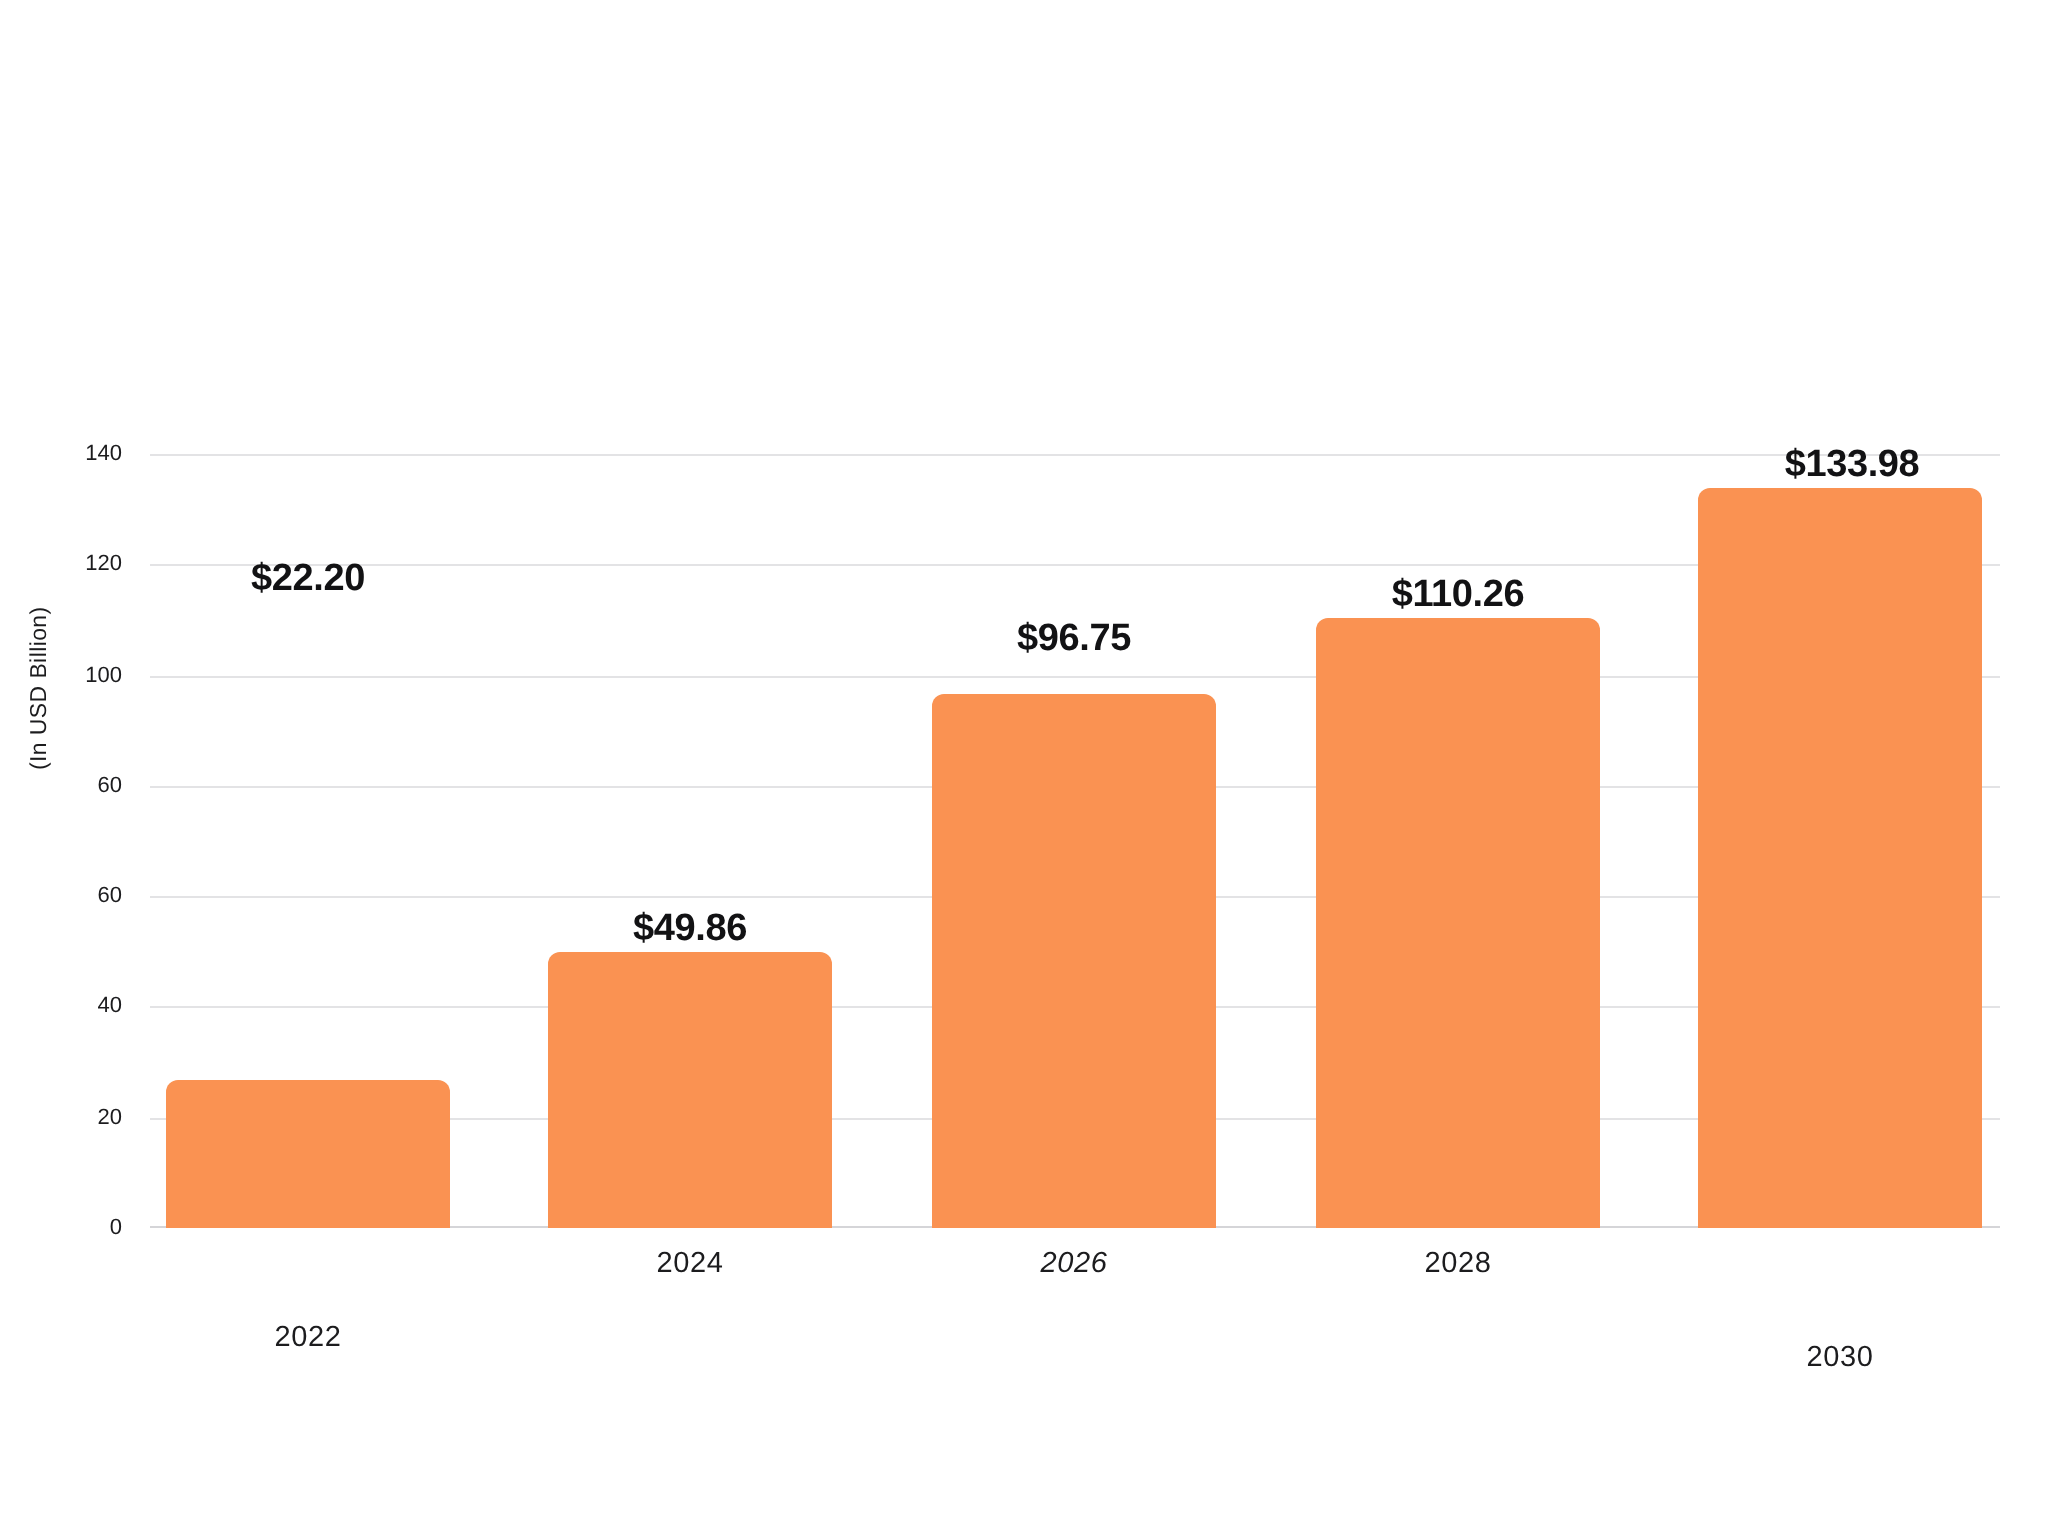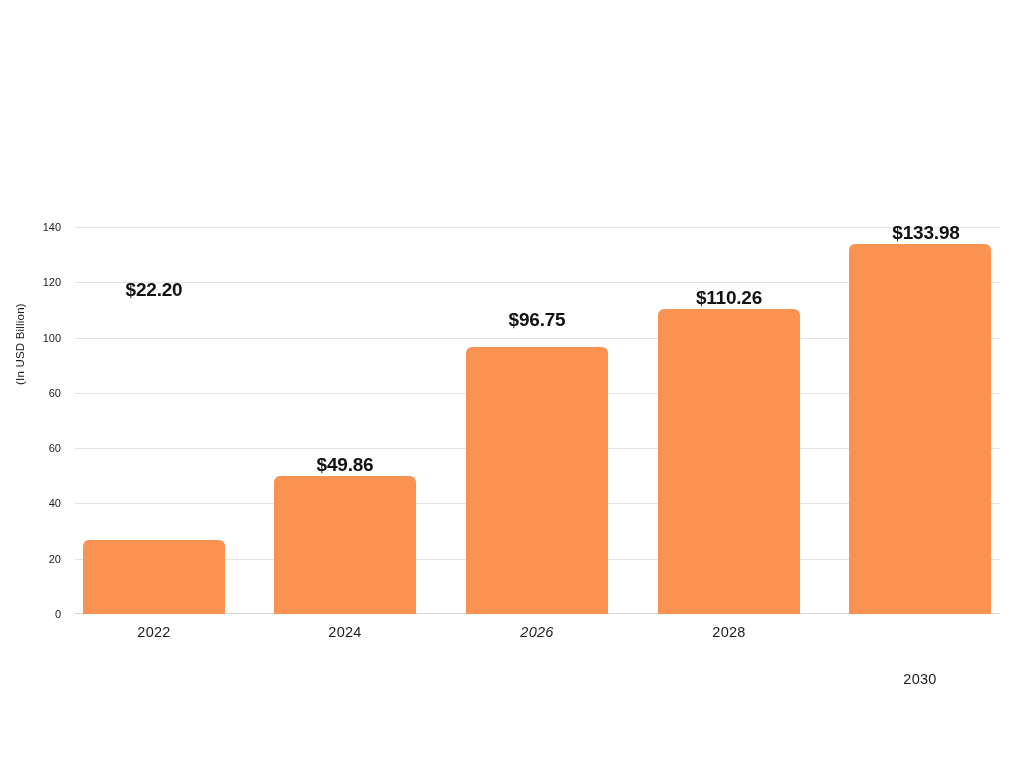--- a/index.html
+++ b/index.html
@@ -161,21 +161,21 @@
     <div class="ytick-wrap" style="top:276.4px;">40</div>
 
     <div class="gridline" style="top:331.7px;"></div>
     <div class="ytick-wrap" style="top:331.7px;">20</div>
 
     <div class="baseline"></div>
     <div class="ytick-wrap" style="top:387px;">0</div>
 
     <div class="bar" style="left:8px;   width:142px; height:74.4px;"></div>
     <div class="bar-value" style="left:8px;   width:142px; top:74.4px;">$22.20</div>
-    <div class="xtick" style="left:8px;   width:142px;">2022</div>
+    <div class="xtick" style="left:8px;   width:142px;margin-top:37px;">2022</div>
 
     <div class="bar" style="left:199px; width:142px; height:137.8px;"></div>
     <div class="bar-value" style="left:199px; width:142px; top:249.2px;">$49.86</div>
     <div class="xtick" style="left:199px; width:142px;">2024</div>
 
     <div class="bar" style="left:391px; width:142px; height:267.4px;"></div>
     <div class="bar-value" style="left:391px; width:142px; top:104px;">$96.75</div>
     <div class="xtick" style="left:391px; width:142px;font-style:italic;">2026</div>
 
     <div class="bar" style="left:583px; width:142px; height:304.8px;"></div>

